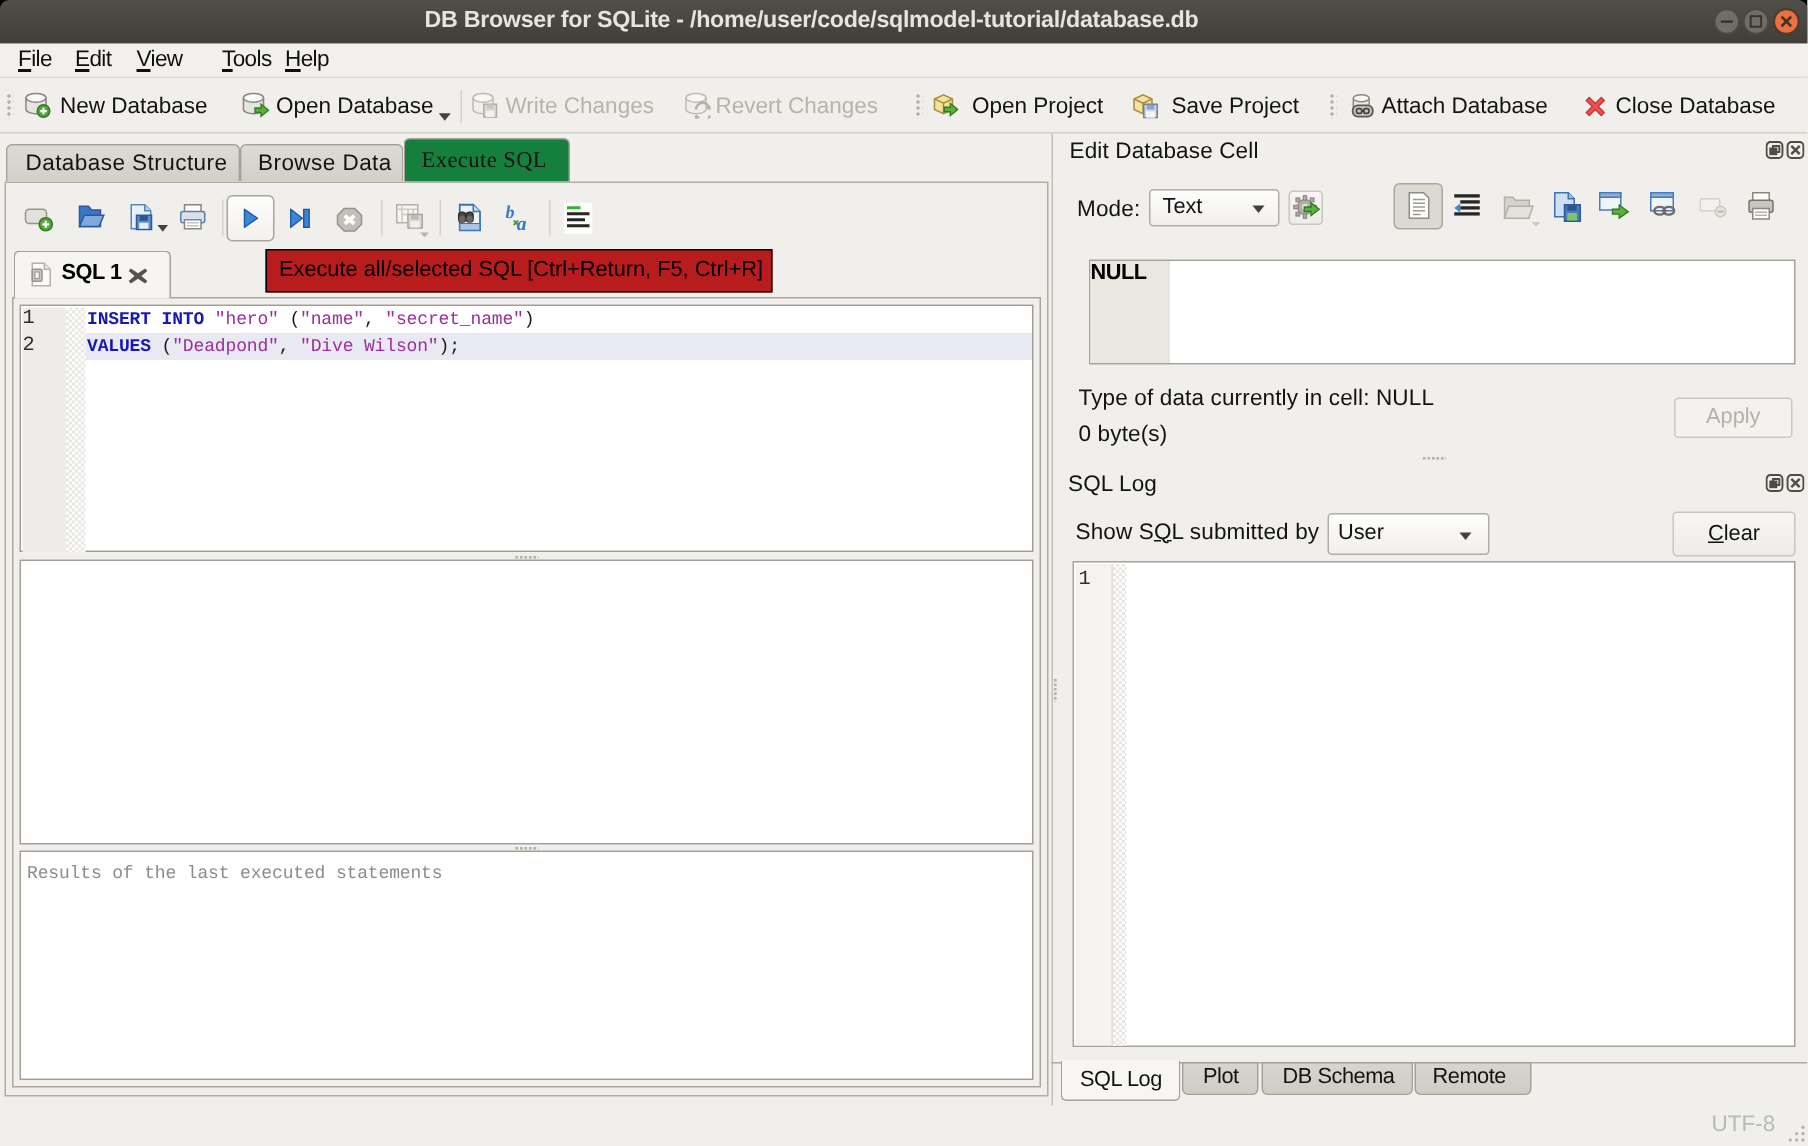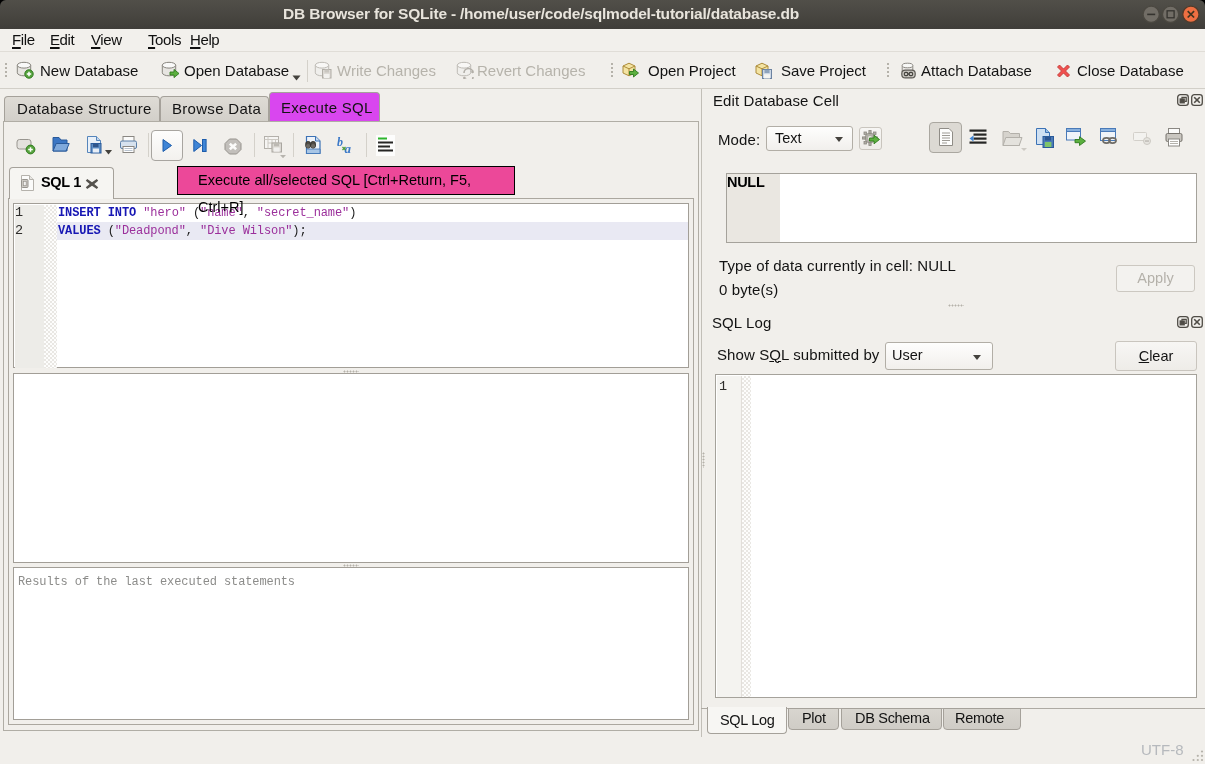--- a/index.html
+++ b/index.html
@@ -25,39 +25,39 @@
   .tblabel{position:absolute;top:10px;font-size:15px;color:#131313;letter-spacing:0;}
   .tblabel.dis{color:#b6b3ab;}
   .handle{position:absolute;top:10px;width:5px;height:17px;
     background-image:radial-gradient(circle,#b5b2aa 1px,transparent 1.2px);
     background-size:4px 4px;}
   .vsep{position:absolute;top:8px;width:1px;height:22px;background:#d4d1ca;}
   
   .mtab{position:absolute;box-sizing:border-box;border:1px solid #a5a19a;
         border-bottom:none;border-radius:4px 4px 0 0;
         background:linear-gradient(#dedbd5,#d2cfc9);font-size:15px;color:#131313;}
-  .mtab.active{background:#d946ef;}
+  .mtab.active{background:#15803d;font-family:Liberation Serif, serif;}
   .mtab span{position:absolute;letter-spacing:0.3px;}
   
   .frame{position:absolute;box-sizing:border-box;border:1px solid #aba79f;}
   .white{background:#fff;}
   
   #gutter{left:1px;top:1px;width:29px;height:163px;background:#edece8;border-right:1px solid #d9d6d0;}
   .fold{position:absolute;top:1px;width:13px;height:163px;
         background-image:conic-gradient(#e9e7e3 90deg,#fdfdfc 90deg 180deg,#e9e7e3 180deg 270deg,#fdfdfc 270deg);
         background-size:4px 4px;background-color:#fff;}
   .mono{font-family:"Liberation Mono",monospace;font-size:12px;letter-spacing:-0.1px;}
   .code{position:absolute;white-space:pre;line-height:18px;color:#1a1a1a;}
   .kw{color:#1717b4;font-weight:bold;}
   .str{color:#9b2f9b;}
   .lnum{position:absolute;color:#2e2d2b;line-height:18px;font-size:13.5px !important;letter-spacing:0 !important;}
   
-  #tooltip{left:177px;top:166px;width:338px;height:29px;background:#ec4899;
+  #tooltip{left:177px;top:166px;width:338px;height:29px;background:#b91c1c;
            border:1px solid #000;box-sizing:border-box;font-size:14.5px;color:#000;
-           line-height:27px;text-align:left;padding-left:20px;letter-spacing:0;}
+           line-height:27px;text-align:left;padding-left:8px;letter-spacing:0;}
   
   .dtitle{position:absolute;font-size:15px;color:#131313;letter-spacing:0.1px;}
   .combo{position:absolute;box-sizing:border-box;border:1px solid #b2aea6;border-radius:3px;
          background:linear-gradient(#fefefd,#f1efec);text-decoration:underline;}
   .combo .ct{position:absolute;left:8px;top:3px;font-size:14.5px;color:#131313;}
   .carrow{position:absolute;width:0;height:0;border-left:4.5px solid transparent;
           border-right:4.5px solid transparent;border-top:5px solid #44423d;}
   .btn{position:absolute;box-sizing:border-box;border:1px solid #c9c5be;border-radius:3px;
        background:linear-gradient(#f7f6f4,#eeece8);text-align:center;font-size:14.5px;}
   .dots-h{position:absolute;width:16px;height:3px;

